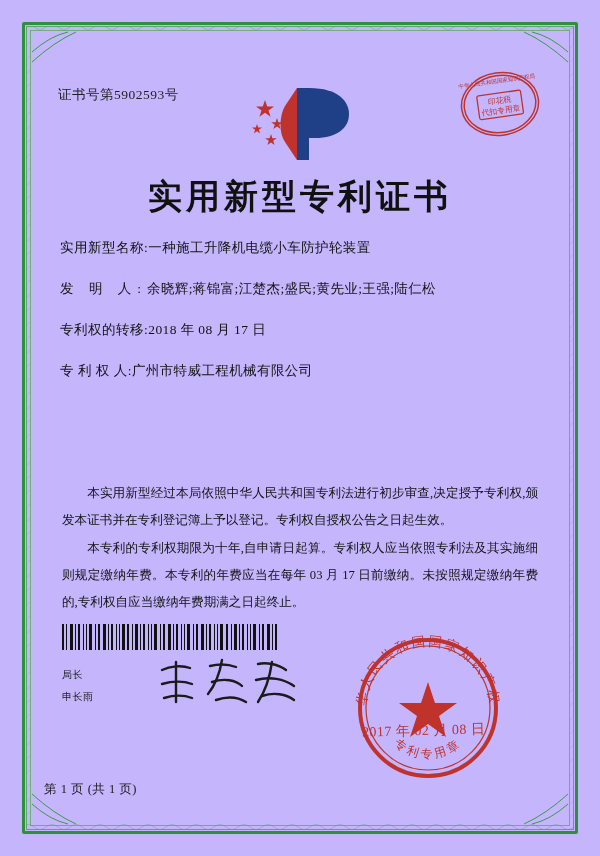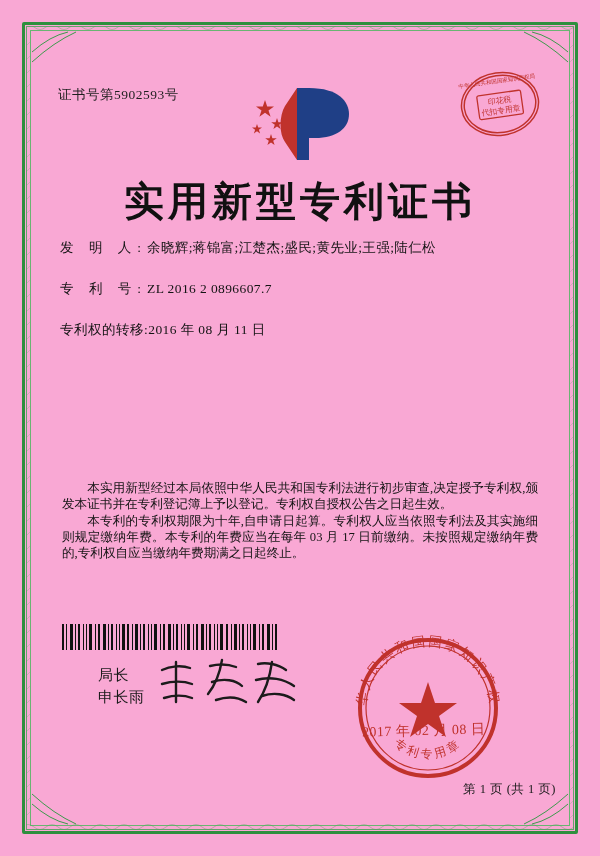--- a/index.html
+++ b/index.html
@@ -12,21 +12,21 @@
     height: 856px;
     font-family: "Liberation Serif", "DejaVu Serif", serif;
     color: #1a1a1a;
     position: relative;
     overflow: hidden;
   }
 
   .page {
     position: absolute;
     inset: 0;
-    background: #f9a8d4;
+    background: #c4b5fd;
   }
 
   
   .border-outer {
     position: absolute;
     left: 22px;
     top: 22px;
     right: 22px;
     bottom: 22px;
     border: 3px solid #2f8f3e;
@@ -96,21 +96,21 @@
   }
   .logo svg { display:block; width:100%; height:100%; }
 
   
   .main-title {
     position: absolute;
     left: 0;
     right: 0;
     top: 130px;
     text-align: center;
-    font-size: 40px;
+    font-size: 34px;
     font-weight: bold;
     letter-spacing: 4px;
     color: #111;
     font-family: "DejaVu Serif", "Liberation Serif", serif;
   }
 
   
   .fields {
     position: absolute;
     left: 16px;
@@ -128,21 +128,21 @@
   .field .val { letter-spacing: .4px; }
   .field.spaced .lbl { letter-spacing: 6px; font-family: Liberation Serif, serif; }
 
   
   .paras {
     position: absolute;
     left: 18px;
     right: 18px;
     top: 436px;
     font-size: 12.6px;
-    line-height: 16px;
+    line-height: 27px;
     text-align: justify;
     color: #141414;
   }
   .paras p {
     margin: 0 0 1px 0;
     text-indent: 2em;
   }
 
   
   .barcode {
@@ -153,24 +153,23 @@
     height: 26px;
     overflow: hidden;
   }
   .barcode svg { display:block; width:100%; height:100%; }
 
   
   .director {
     position: absolute;
     left: 18px;
     top: 620px;
-    font-size: 15px;
+    font-size: 10px;
     line-height: 22px;
     letter-spacing: .5px;
-    margin-left: 36px;
   }
 
   
   .signature {
     position: absolute;
     left: 108px;
     top: 612px;
     width: 152px;
     height: 56px;
   }
@@ -196,21 +195,21 @@
     transform: rotate(-1.5deg);
     font-family: "Liberation Serif", serif;
   }
 
   
   .footer {
     position: absolute;
     left: 0;
     right: 0;
     bottom: 14px;
-    text-align: right;
+    text-align: left;
     font-size: 12.5px;
     letter-spacing: .5px;
     color: #1a1a1a;
   }
 </style>
 </head>
 <body>
 
 <div class="page">
 
@@ -277,28 +276,31 @@
           <polygon points="42,36 43.4,40.2 47.8,40.2 44.2,42.8 45.6,47 42,44.4 38.4,47 39.8,42.8 36.2,40.2 40.6,40.2"></polygon>
           <polygon points="36,52 37.4,56.2 41.8,56.2 38.2,58.8 39.6,63 36,60.4 32.4,63 33.8,58.8 30.2,56.2 34.6,56.2"></polygon>
           <polygon points="22,42 23.2,45.6 27,45.6 23.9,47.8 25.1,51.4 22,49.2 18.9,51.4 20.1,47.8 17,45.6 20.8,45.6"></polygon>
         </g>
       </svg>
     </div>
 
     <div class="main-title">实用新型专利证书</div>
 
     <div class="fields">
+      <div class="field">
+        <span class="lbl">实用新型名称:</span><span class="val">一种施工升降机电缆小车防护轮装置</span>
+      </div>
       <div class="field spaced">
         <span class="lbl">发 明 人:</span><span class="val">余晓辉;蒋锦富;江楚杰;盛民;黄先业;王强;陆仁松</span>
       </div>
-      <div class="field spaced">
-        <span class="lbl">专 利 号:</span><span class="val">ZL 2016 2 0896607.7</span>
+      <div class="field">
+        <span class="lbl">专利权的转移:</span><span class="val">2018 年 08 月 17 日</span>
       </div>
       <div class="field">
-        <span class="lbl">专利权的转移:</span><span class="val">2016 年 08 月 11 日</span>
+        <span class="lbl">专 利 权 人:</span><span class="val">广州市特威工程机械有限公司</span>
       </div>
     </div>
 
     <div class="paras">
       <p>本实用新型经过本局依照中华人民共和国专利法进行初步审查,决定授予专利权,颁发本证书并在专利登记簿上予以登记。专利权自授权公告之日起生效。</p>
       <p>本专利的专利权期限为十年,自申请日起算。专利权人应当依照专利法及其实施细则规定缴纳年费。本专利的年费应当在每年 03 月 17 日前缴纳。未按照规定缴纳年费的,专利权自应当缴纳年费期满之日起终止。</p>
     </div>
 
     <div class="barcode">
       <svg viewBox="0 0 218 26" preserveAspectRatio="none">

